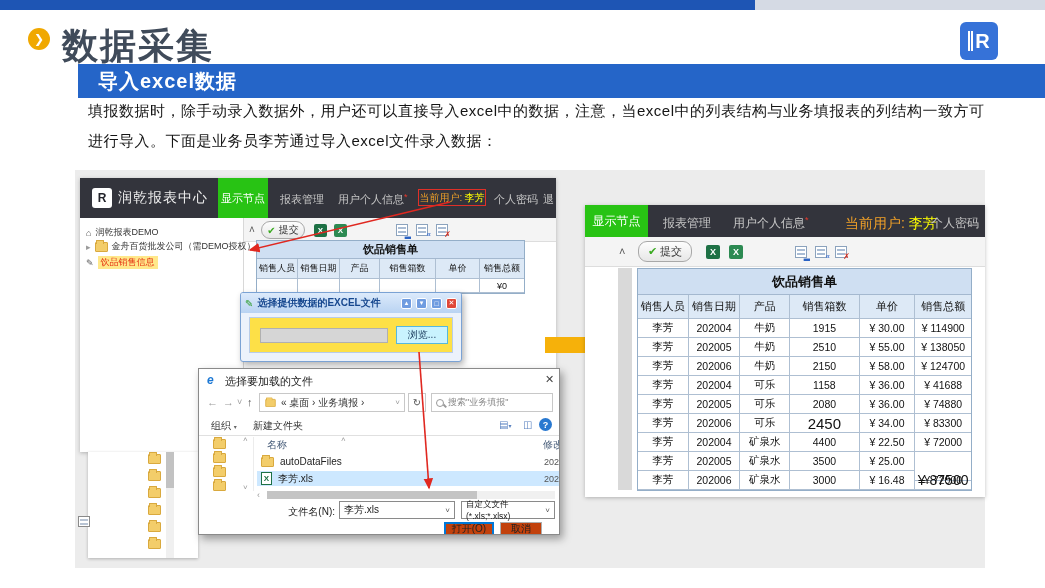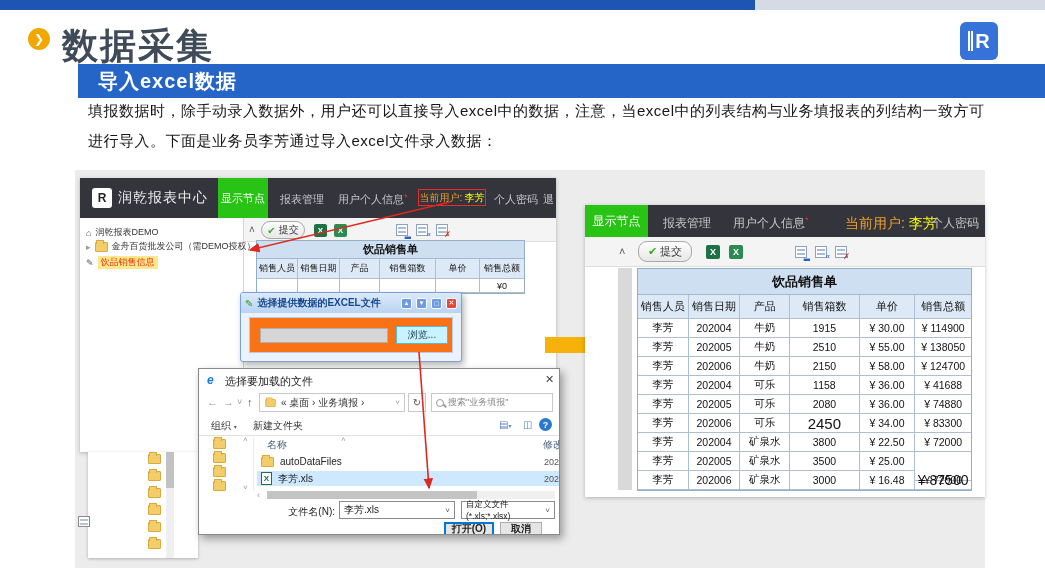--- a/index.html
+++ b/index.html
@@ -60,37 +60,37 @@
   .tree-item{display:flex;align-items:center;gap:4px;color:#333;}
   .hl-leaf{background:#ffe88a;color:#e53212;padding:0 3px;}
   
   .xpdlg{border:1px solid #7aa2d4;border-radius:3px;background:#ecf2fb;box-shadow:2px 3px 6px rgba(0,0,0,0.3);}
   .xptitle{height:20px;background:linear-gradient(#dceafb,#b9d3f2);border-radius:2px 2px 0 0;display:flex;
            align-items:center;padding:0 4px;gap:4px;}
   .xptitle .t{font-size:10px;font-weight:bold;color:#17488f;flex:1;}
   .winbtn{width:11px;height:11px;border-radius:2px;border:1px solid #fff;color:#fff;font-size:7px;
           display:flex;align-items:center;justify-content:center;background:#6f9ce0;}
   .winbtn.close{background:#e04838;}
-  .xpbody{position:absolute;left:8px;top:24px;right:8px;bottom:8px;background:#f97316;border:1px solid #b8cce8;}
+  .xpbody{position:absolute;left:8px;top:24px;right:8px;bottom:8px;background:#fde047;border:1px solid #b8cce8;}
   
   .w10{background:#fff;border:1px solid #8a8a8a;box-shadow:3px 4px 8px rgba(0,0,0,0.35);overflow:hidden;}
   .navbox{border:1px solid #c8c8c8;background:#fff;display:flex;align-items:center;gap:4px;padding:0 4px;}
   .gray{color:#9a9a9a;} .dgray{color:#555;}
   .mag{width:8px;height:8px;border:1.5px solid #999;border-radius:50%;position:relative;display:inline-block;}
   .mag:after{content:"";position:absolute;width:4px;height:1.5px;background:#999;transform:rotate(45deg);
              right:-4px;bottom:-1px;}
   .helpc{width:13px;height:13px;border-radius:50%;background:#2878d0;color:#fff;font-size:9px;font-weight:bold;
          display:flex;align-items:center;justify-content:center;}
   .selrow{background:#cde8ff;}
   .xlfile{width:11px;height:13px;background:#fff;border:1px solid #1e7145;position:relative;}
   .xlfile:before{content:"X";position:absolute;left:0;top:1px;width:100%;text-align:center;color:#1e7145;
                  font-size:8px;font-weight:bold;}
   .combo{border:1px solid #8a8a8a;background:#fff;display:flex;align-items:center;padding:0 4px;
          justify-content:space-between;color:#222;}
-  .btn10{background:#e5e5e5;border:1px solid #adadad;display:flex;align-items:center;justify-content:center;color:#222;font-weight:bold;}
+  .btn10{background:#c2410c;border:1px solid #adadad;display:flex;align-items:center;justify-content:center;color:#222;}
   .btn10.default{border:1px solid #0078d7;box-shadow:0 0 0 1px #0078d7 inset;}
   
   .flow-body{left:545px;top:337px;width:46px;height:16px;background:#f6b10a;}
   .flow-head{left:591px;top:329px;width:0;height:0;border-left:17px solid #f6b10a;
              border-top:16px solid transparent;border-bottom:16px solid transparent;}
   .scrollstrip{background:#d9d9d9;}
 </style>
 </head>
 <body>
 
@@ -387,21 +387,21 @@
           <div class="cellx" style="width: 52px; font-size: 10.5px;">202006</div>
           <div class="cellx" style="width: 50px; font-size: 10.5px;">可乐</div>
           <div class="cellx" style="width: 70px; font-size: 15px;">2450</div>
           <div class="cellx" style="width: 56px; font-size: 10.5px;">¥ 34.00</div>
           <div class="cellx" style="width: 56px; font-size: 10.5px;">¥ 83300</div>
         </div>
         <div class="trow" style="height: 19px;">
           <div class="cellx" style="width: 51px; font-size: 10.5px;">李芳</div>
           <div class="cellx" style="width: 52px; font-size: 10.5px;">202004</div>
           <div class="cellx" style="width: 50px; font-size: 10.5px;">矿泉水</div>
-          <div class="cellx" style="width: 70px; font-size: 10.5px;">3800</div>
+          <div class="cellx" style="width: 70px; font-size: 10.5px;">4400</div>
           <div class="cellx" style="width: 56px; font-size: 10.5px;">¥ 22.50</div>
           <div class="cellx" style="width: 56px; font-size: 10.5px;">¥ 72000</div>
         </div>
         <div class="trow" style="height: 19px;">
           <div class="cellx" style="width: 51px; font-size: 10.5px;">李芳</div>
           <div class="cellx" style="width: 52px; font-size: 10.5px;">202005</div>
           <div class="cellx" style="width: 50px; font-size: 10.5px;">矿泉水</div>
           <div class="cellx" style="width: 70px; font-size: 10.5px;">3500</div>
           <div class="cellx" style="width: 56px; font-size: 10.5px;">¥ 25.00</div>
           <div class="cellx" style="width: 56px; font-size: 14px; margin-top: 28px;">¥ 87500</div>

